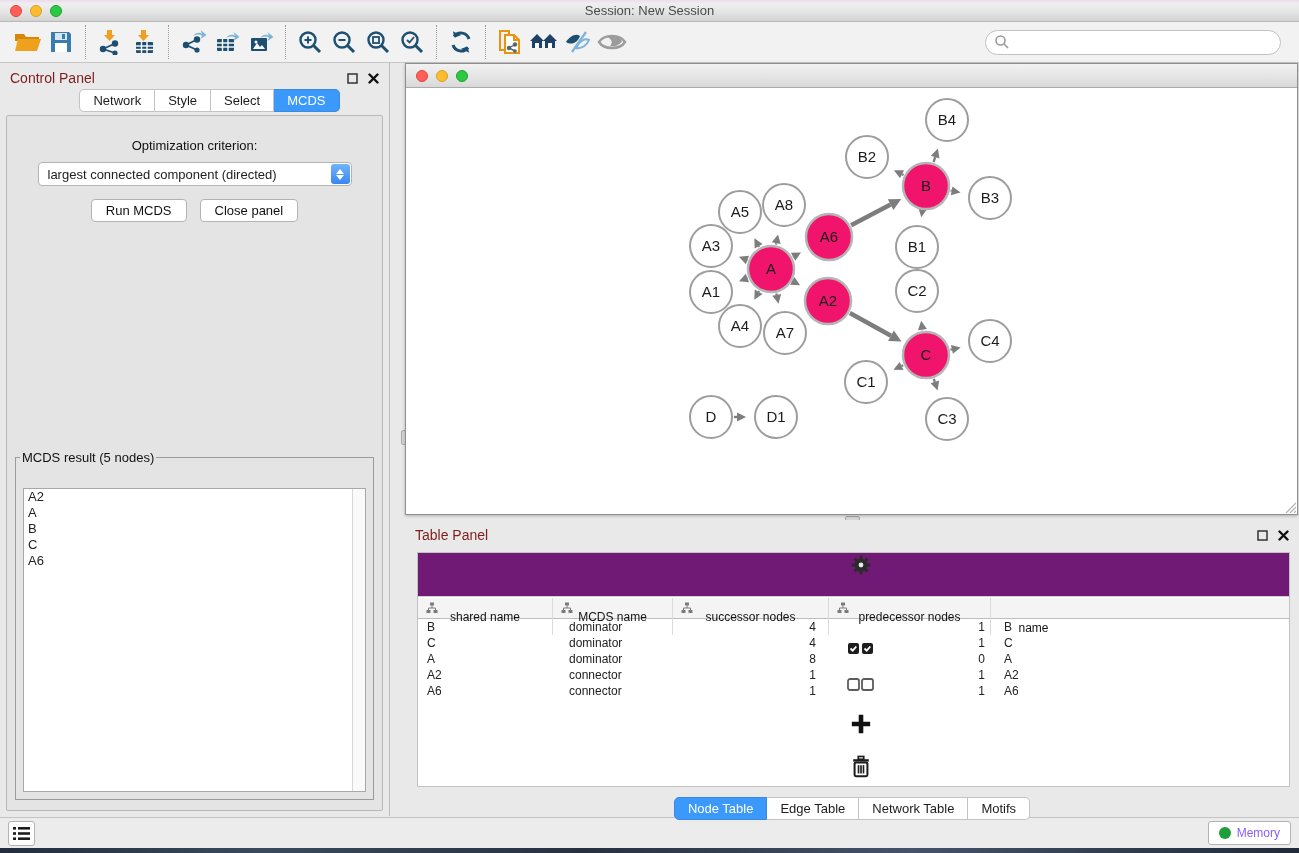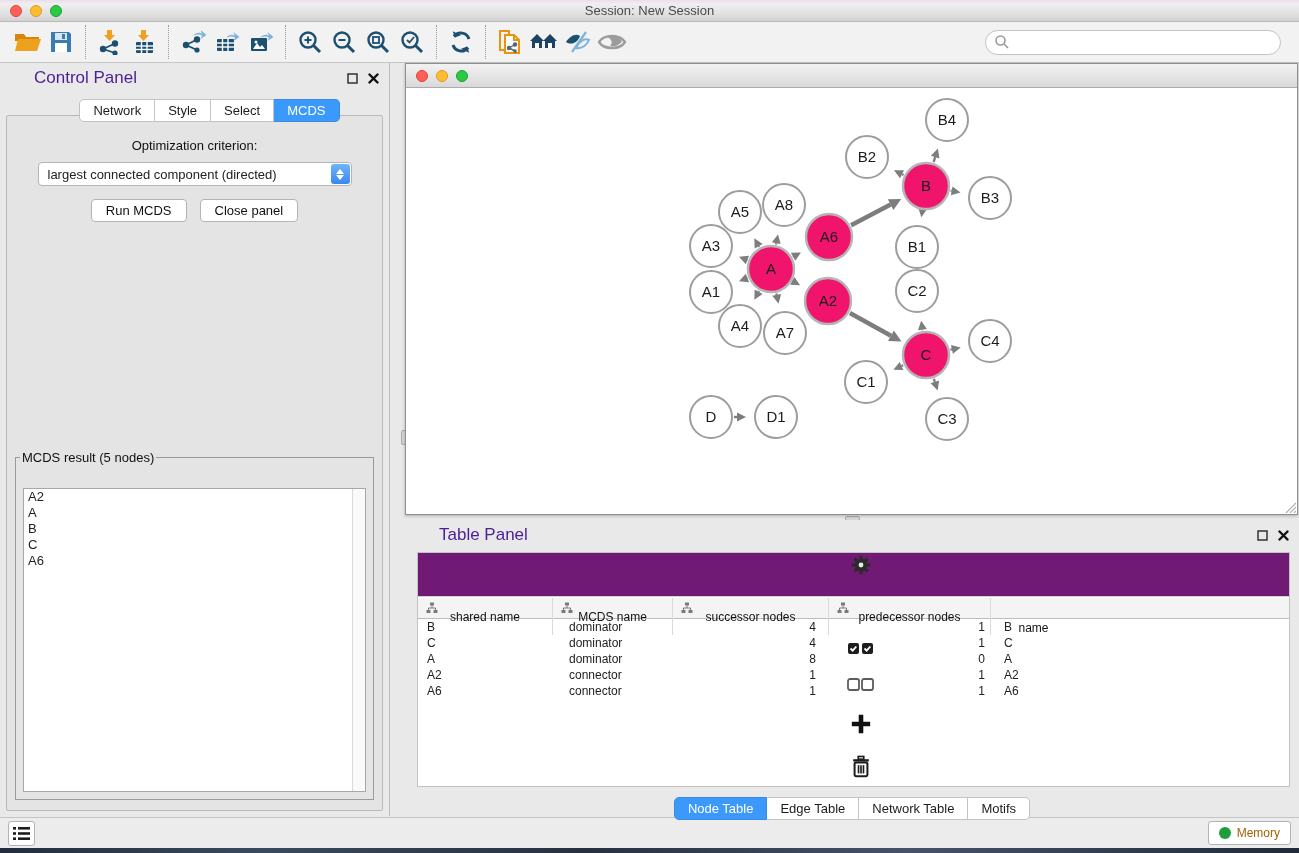--- a/index.html
+++ b/index.html
@@ -23,29 +23,29 @@
   .tb-btn { width:34px; height:34px; display:flex; align-items:center; justify-content:center; border-radius:4px; }
   .tb-sep { width:1px; height:34px; margin:0 7px; border-left:1px dotted #9a9a9a; }
   #search-wrap { margin-left:auto; margin-right:8px; width:296px; height:25px; border:1px solid #c2c2c2;
     border-radius:13px; background:#fff; display:flex; align-items:center; padding-left:8px; }
   #search-wrap input { border:none; outline:none; flex:1; height:20px; font-size:13px; background:transparent; }
 
   
   #control-panel { position:absolute; left:0; top:63px; width:390px; height:753px; background:#e9e9e9;
     border-right:1px solid #bdbdbd; }
   .panel-head { height:26px; display:flex; align-items:center; padding:4px 10px 0; }
-  .panel-head .ph-title { font-size:17px; color:#4c1d95;margin-left:24px; }
+  .panel-head .ph-title { font-size:14px; color:#7f1d1d; }
   .panel-controls { margin-left:auto; display:flex; gap:10px; align-items:center; }
   .seg-tabs { display:flex; justify-content:center; position:relative; z-index:2; }
   .seg-tab { background:#fff; border:1px solid #c3c3c3; border-left:none; padding:3px 13px; font-size:13px;
     color:#1c1c1c; line-height:15px; }
   .seg-tab:first-child { border-left:1px solid #c3c3c3; border-radius:5px 0 0 5px; }
   .seg-tab:last-child { border-radius:0 5px 5px 0; }
   .seg-tab.active { background:#3b99fc; border-color:#3b8ae0; color:#fff; }
-  #cp-tabs { margin-top:10px;padding-left:30px; }
+  #cp-tabs { margin-top:0;padding-left:30px; }
   #cp-body { position:absolute; left:6px; right:6px; top:52px; bottom:5px; background:#e4e4e4;
     border:1px solid #b9b9b9; border-radius:2px; }
   #opt-label { text-align:center; margin-top:22px; font-size:13px; color:#111; }
   #criterion { width:314px; height:24px; margin:9px auto 0; background:#fff; border:1px solid #b3b3b3;
     border-radius:4px; display:flex; align-items:center; padding-left:9px; font-size:13px; position:relative; }
   #criterion .stepper { position:absolute; right:1px; top:1px; width:19px; height:20px; border-radius:3px;
     background:linear-gradient(#6fb5f9,#3a86f2); display:flex; flex-direction:column; align-items:center; justify-content:center; gap:1px; }
   .chev { width:0; height:0; border-left:4px solid transparent; border-right:4px solid transparent; }
   .chev.up { border-bottom:5px solid #fff; }
   .chev.down { border-top:5px solid #fff; }
@@ -95,21 +95,21 @@
   .td.c4 { padding-left:13px; }
   #tp-tabs { position:absolute; left:0; right:0; top:277px; display:flex; justify-content:center; }
   .fx { font-family:"DejaVu Serif", serif; font-style:italic; font-size:19px; color:#9c9c9c; }
 
   
   #status-bar { position:absolute; left:0; bottom:5px; width:1299px; height:31px; background:#ececec;
     border-top:1px solid #c4c4c4; display:flex; align-items:center; padding:0 8px; }
   #list-btn { width:27px; height:25px; background:#fff; border:1px solid #b3b3b3; border-radius:3px;
     display:flex; align-items:center; justify-content:center; }
   #memory-btn { margin-left:auto; height:24px; background:#fff; border:1px solid #b3b3b3; border-radius:3px;
-    display:flex; align-items:center; gap:6px; padding:0 10px; font-size:12px; color:#a16207; }
+    display:flex; align-items:center; gap:6px; padding:0 10px; font-size:12px; color:#8b5cf6; }
   #memory-dot { width:12px; height:12px; border-radius:50%; background:#1d9e3a; }
   #wallpaper-strip { position:absolute; left:0; bottom:0; width:1299px; height:5px;
     background:linear-gradient(90deg,#222c3c,#3a4a5e 20%,#27303f 45%,#45526a 70%,#202a38); }
 
   svg { display:block; }
 </style>
 </head>
 <body>
 
 <div id="titlebar">

